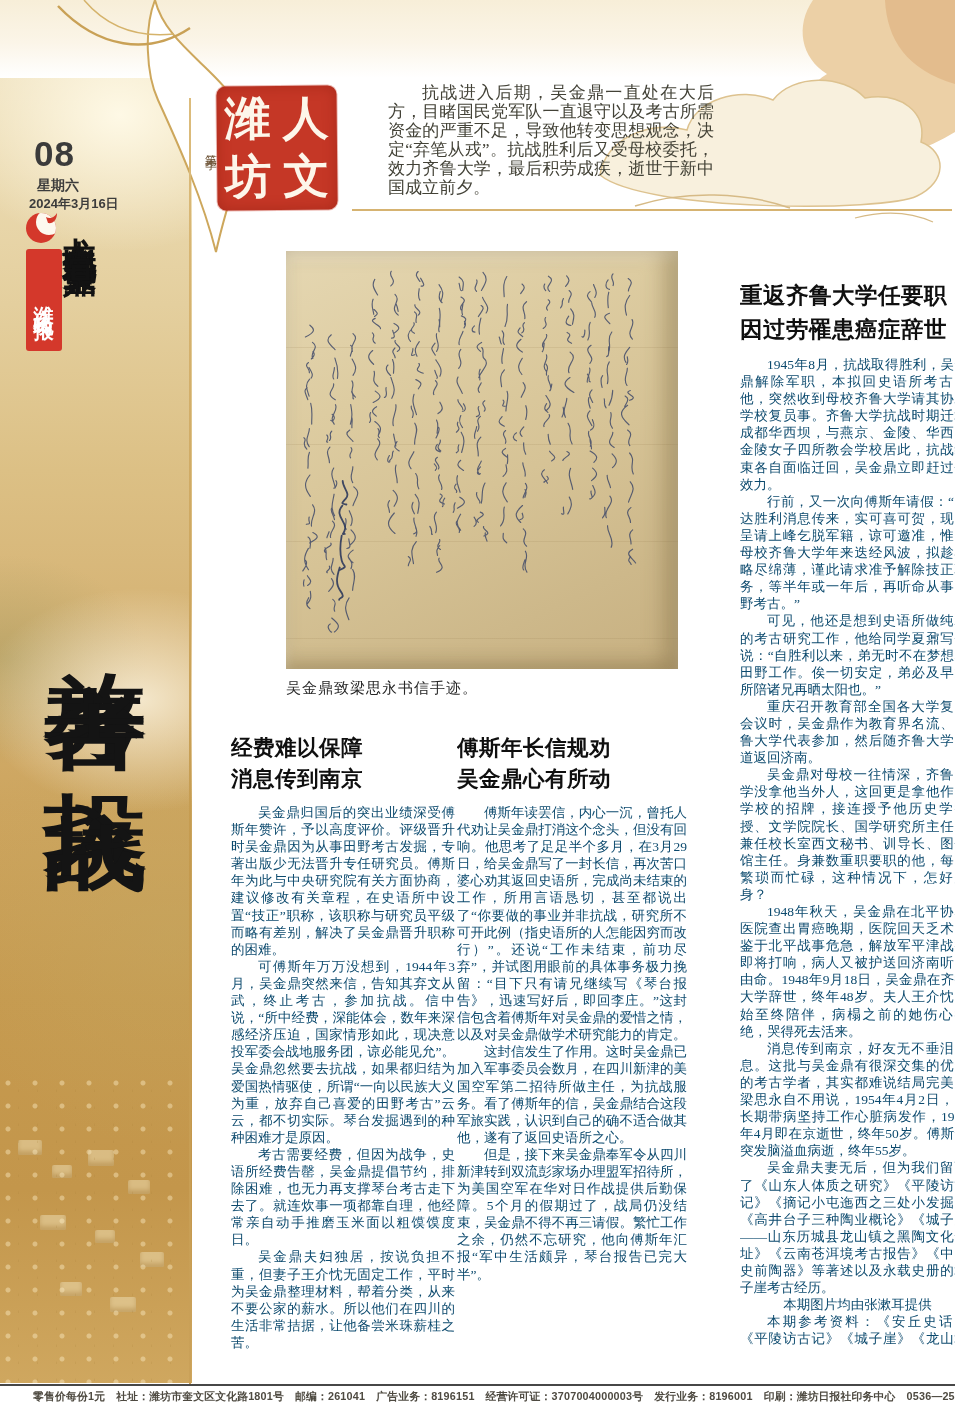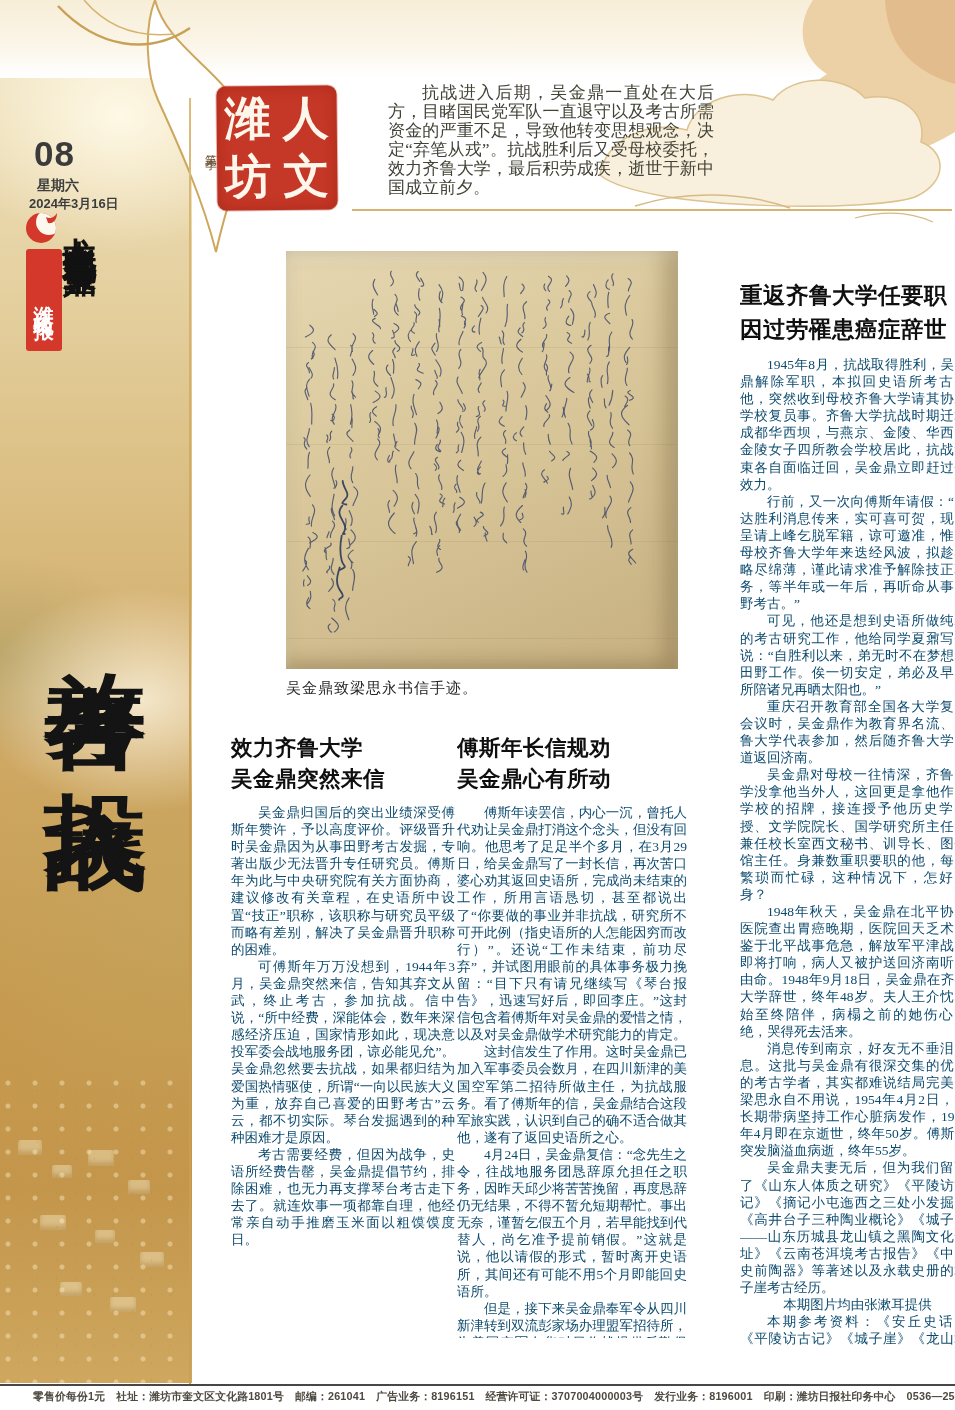--- a/index.html
+++ b/index.html
@@ -153,37 +153,37 @@
       <svg id="hand" width="392" height="418" viewBox="0 0 392 418" style="position:absolute;inset:0;">
           <path d="M342.2,27.5c6.9,4.3 0.2,7.5 0.2,12.4M343.7,44.5c-5.3,6.9 -5.3,11.8 -3.2,19.6M346.1,68.6c3.9,6.8 -6.9,11.7 0.3,19.5M343.7,96.4c-4.2,5.3 -7.6,9.0 -3.7,15.0m1.3,-5.5c0.7,5.1 1.2,5.7 -0.7,7.6M341.3,117.2c0.4,6.1 -4.9,10.4 -0.3,17.3M344.3,139.5c-9.0,3.4 10.8,5.9 -0.7,9.8m-4.5,-4.3c5.0,2.8 1.8,6.0 -0.4,10.5M341.6,154.3c-9.3,6.8 -7.2,11.7 1.4,19.5M341.6,179.0c7.9,5.5 -2.5,9.4 2.2,15.6M343.6,202.0c6.6,7.3 -0.5,12.5 3.7,20.9M344.3,230.8c6.2,7.1 0.6,12.2 -1.8,20.3M344.9,256.6c-7.3,5.2 -0.2,8.9 -0.4,14.8M346.6,278.9c-5.8,4.9 -1.1,8.4 -1.6,14.0M346.6,298.2c-8.9,4.8 -0.4,8.3 3.0,13.8m-5.0,-6.6c-3.7,5.2 -1.1,4.4 0.6,8.0M327.0,22.9c-4.1,4.1 2.2,7.0 0.1,11.7m-5.0,-5.7c-2.8,3.2 -3.3,8.8 1.4,9.5M322.8,41.2c-1.6,5.4 -1.3,9.2 -0.5,15.4M323.5,62.3c-9.2,3.6 -2.8,6.2 0.3,10.4M325.8,81.0c-5.8,7.3 0.2,12.5 -3.3,20.9m0.5,-6.4c-1.6,4.5 1.7,8.5 -2.3,10.1M323.3,110.9c-5.3,7.6 0.5,13.0 -1.9,21.7m-4.8,-7.9c-2.5,2.9 -1.6,7.7 -0.5,11.7M326.7,139.4c-0.1,5.2 -0.7,8.9 -3.7,14.9m-4.8,-6.4c1.1,3.4 -1.1,5.1 1.9,8.9M324.8,161.6c1.9,5.5 -3.7,9.4 1.6,15.6M326.8,181.4c0.7,5.2 -8.6,9.0 1.4,15.0M326.1,202.9c5.0,4.8 6.0,8.3 0.4,13.8M321.2,224.3c-0.5,4.3 2.4,7.4 3.3,12.4M323.9,245.1c6.0,7.5 -7.3,12.9 -3.6,21.5m-1.6,-10.3c0.4,4.7 0.8,7.1 -2.2,10.6M321.6,274.7c-0.9,7.6 7.3,13.0 3.6,21.6M307.5,33.5c1.4,4.5 4.6,7.8 1.3,13.0m-4.8,-5.9c-4.4,3.2 -2.5,6.1 1.4,10.3M305.7,51.7c-0.1,5.1 5.9,8.7 3.0,14.6M304.2,71.4c-3.3,6.1 1.6,10.5 -2.4,17.6m-3.0,-9.9c0.3,3.6 -1.1,8.7 -2.8,6.6M305.1,94.3c-9.9,6.3 5.9,10.8 -1.2,18.0M303.6,117.1c1.9,4.9 -3.1,8.4 -2.3,14.0m0.1,-8.0c3.7,4.2 0.1,7.8 2.9,7.7M306.0,138.8c-4.7,4.5 -1.6,7.6 0.7,12.7m-3.8,-5.0c-1.5,3.9 0.1,5.7 1.3,10.7M303.9,159.9c-5.4,5.1 -0.9,8.8 1.9,14.7m0.6,-6.0c0.2,2.0 4.4,6.7 -1.8,10.5M302.8,180.4c-2.1,5.2 5.0,8.9 1.5,14.8m-0.2,-7.4c-0.4,4.3 1.4,5.1 1.4,10.0M304.1,200.1c6.9,4.0 8.7,6.8 3.8,11.3M306.6,217.1c5.1,4.4 5.8,7.5 -1.1,12.5M306.7,234.6c2.2,4.6 4.9,8.0 -2.1,13.3m0.5,-7.9c-1.1,3.4 3.8,6.9 -1.4,7.9M280.6,24.8c3.7,3.7 2.7,6.4 -1.0,10.6M283.1,39.5c5.4,4.1 -1.1,7.1 -0.3,11.8m-5.4,-3.7c-2.7,5.4 0.7,5.0 -2.8,9.2M284.7,57.9c4.8,5.4 3.0,9.3 1.7,15.4m-3.7,-8.2c-4.3,6.0 -3.0,8.6 2.3,9.4M281.1,81.4c8.3,3.8 -5.9,6.6 4.4,10.9M284.1,101.1c9.3,7.2 -4.8,12.4 -1.1,20.6M284.0,126.5c-7.8,5.3 -6.3,9.0 3.9,15.0M280.8,147.4c0.1,6.6 -5.4,11.3 -1.4,18.9m-2.3,-10.1c1.3,5.1 0.3,7.4 -1.1,9.8M282.1,172.3c5.4,7.2 -1.3,12.4 4.0,20.7M280.9,200.5c7.2,3.2 -3.2,5.4 -4.1,9.0M284.6,217.3c-3.4,7.4 0.7,12.6 2.1,21.1M283.3,246.1c3.4,5.9 2.4,10.1 -1.5,16.8m-4.4,-6.8c-0.3,4.1 2.1,8.8 -1.8,6.6M262.4,25.2c9.2,5.3 -5.4,9.1 1.2,15.2m-4.9,-7.4c-1.6,3.1 -0.6,5.0 1.0,6.7M262.2,48.8c5.4,3.6 -5.2,6.2 -0.7,10.3M259.6,66.5c-2.9,3.8 4.3,6.6 -2.4,11.0M260.4,83.5c2.6,4.6 -7.1,7.8 -3.1,13.0m0.9,-4.5c-0.3,4.5 -0.7,7.7 -1.9,8.7M260.4,103.9c2.5,5.9 -6.1,10.0 0.1,16.7m-0.5,-7.4c4.0,5.0 -0.6,5.1 0.6,10.9M262.4,124.8c-1.9,4.3 2.9,7.4 2.3,12.4m1.1,-4.1c-0.7,5.1 -1.8,7.6 -2.0,6.3M259.9,144.5c2.9,5.1 7.6,8.8 0.7,14.7m-0.0,-6.5c-4.1,5.8 -0.3,7.1 1.3,8.6M263.1,163.6c3.3,4.2 -7.5,7.2 -5.1,12.0M262.2,183.4c-0.1,3.4 0.5,5.9 2.1,9.8M263.6,200.2c1.6,3.4 9.5,5.8 2.0,9.7M258.4,218.8c-6.8,4.7 0.6,8.0 3.1,13.4m-0.5,-6.8c4.6,4.5 -4.7,4.5 -2.8,6.1M236.0,33.0c4.5,3.4 1.2,5.8 -1.3,9.6M240.5,50.7c-7.3,5.9 -0.5,10.2 -1.7,17.0M238.4,71.7c-4.7,3.6 3.1,6.1 -2.6,10.2m-1.7,-5.0c-4.0,4.9 -1.7,4.8 2.6,8.8M235.0,88.3c-5.2,4.5 -6.7,7.7 1.3,12.8M236.3,107.3c-3.5,5.7 -5.9,9.7 -0.4,16.2M237.1,131.6c4.6,5.1 0.7,8.8 -1.9,14.7M239.8,154.7c1.7,4.8 1.4,8.3 -0.1,13.8M237.8,175.9c-2.6,3.3 -5.8,5.7 -1.8,9.5m-5.5,-3.6c-5.0,3.1 -3.4,6.5 0.0,8.0M237.7,191.9c-0.3,4.0 -0.3,6.8 2.0,11.3M236.8,211.7c0.0,4.7 3.4,8.0 2.3,13.4M239.4,232.4c4.0,5.1 -1.5,8.8 -2.3,14.6m1.9,-8.3c3.1,3.3 -1.5,8.7 0.2,7.2M236.5,254.5c-6.6,6.0 -9.2,10.2 -1.8,17.0m1.5,-9.3c1.4,4.1 1.5,5.7 -2.4,6.5M237.3,277.9c7.0,6.1 -4.3,10.4 3.3,17.3M239.4,300.2c4.5,7.4 -4.4,12.6 1.5,21.0m-2.0,-12.3c-1.6,4.5 -3.5,8.4 -1.1,10.1M220.8,25.5c-4.2,7.0 -3.0,12.1 -2.6,20.1M221.5,53.4c-1.4,7.7 1.7,13.2 -2.5,22.0M216.1,79.8c4.5,4.8 -1.8,8.2 2.2,13.7m-5.1,-7.5c1.1,2.6 1.2,5.9 2.1,6.9M217.5,97.5c-0.6,5.2 -2.6,8.9 -1.3,14.9M218.4,118.9c-5.4,5.9 -3.6,10.1 -2.8,16.8M221.1,140.4c2.3,6.8 -1.1,11.7 -1.2,19.5m-2.8,-10.8c3.4,2.6 -4.1,6.8 2.1,6.1M216.1,165.7c-3.0,3.3 -5.7,5.7 2.2,9.5M219.6,179.5c-5.9,4.5 2.5,7.7 -0.2,12.8M219.5,197.4c-5.8,3.2 -3.3,5.5 2.1,9.2m-0.0,-2.8c-0.2,3.5 0.6,4.6 -0.3,8.8M220.0,213.7c0.4,4.1 2.6,7.0 -2.9,11.7M220.1,231.8c-5.0,6.7 -4.1,11.5 1.2,19.1M218.3,256.1c-2.1,6.6 2.7,11.3 -3.7,18.8M217.3,282.4c0.0,3.3 -1.6,5.6 3.4,9.4M197.0,21.4c5.7,6.3 2.5,10.9 -1.6,18.1m-4.7,-10.6c2.2,4.7 -4.9,7.4 -0.2,11.4M196.5,46.4c2.0,5.5 8.0,9.3 3.6,15.6m-5.0,-7.4c4.8,2.4 0.1,5.8 -2.7,11.0M194.9,67.1c-1.4,5.6 -2.8,9.6 -1.4,16.0m-5.1,-8.2c-3.2,2.9 -2.9,6.2 0.6,6.2M195.6,91.4c-6.0,3.2 -5.6,5.4 -1.1,9.0m1.3,-3.9c2.8,2.8 0.2,5.3 1.4,9.5M197.2,106.5c8.3,7.0 -2.1,12.1 -4.4,20.1m1.3,-8.3c-2.5,5.7 0.3,5.2 -0.3,10.7M195.2,131.9c-1.2,3.3 -5.2,5.7 -1.9,9.5M198.8,149.7c-5.8,3.7 3.6,6.3 -0.6,10.5m-5.4,-4.6c-2.9,2.4 4.7,8.6 -2.4,10.0M194.4,165.4c-6.6,5.2 1.9,8.9 -2.9,14.8m-0.8,-4.7c-0.7,5.6 -3.4,7.7 -1.8,11.9M194.8,186.2c-6.8,6.6 -1.8,11.2 -2.6,18.7M195.3,210.1c-1.6,4.7 -6.6,8.0 -1.7,13.3m0.8,-7.5c-3.6,3.6 -4.3,8.7 0.0,6.8M199.0,232.0c-4.3,7.0 -1.7,12.1 -3.7,20.1m-4.5,-10.6c-2.0,5.3 4.8,8.3 2.9,10.4M194.3,261.1c9.7,3.6 -7.7,6.1 -2.0,10.2m-4.2,-5.1c2.7,3.7 3.1,6.9 -0.0,9.2M197.6,275.6c-2.0,3.3 10.3,5.7 0.3,9.4m1.4,-3.2c-0.6,3.7 0.7,5.1 1.7,8.3M173.1,26.0c6.5,4.6 3.6,8.0 3.6,13.3m-3.6,-6.9c1.2,4.4 0.8,7.5 2.4,7.3M175.0,46.1c9.1,4.5 -3.8,7.7 0.2,12.8m1.8,-6.6c-0.4,5.4 -2.0,7.6 -0.5,11.3M175.4,64.9c9.0,3.4 0.7,5.8 3.8,9.6m-0.8,-4.2c2.7,2.7 0.2,5.3 -0.4,6.7M177.0,80.3c-1.3,4.7 -5.2,8.0 -3.8,13.4M174.8,98.3c-6.1,6.6 4.4,11.4 -2.1,19.0M172.0,126.0c-3.1,5.7 1.9,9.8 4.3,16.4M172.0,148.7c-0.9,3.4 4.6,5.9 4.9,9.8m0.6,-5.7c3.6,5.1 1.0,7.9 -1.1,7.4M174.8,164.6c-1.9,4.2 -2.0,7.2 1.7,12.0m-4.7,-5.4c-2.3,5.4 4.7,4.7 -1.4,10.0M175.2,181.3c4.4,7.1 2.6,12.1 0.4,20.2m-2.8,-7.6c-2.4,5.8 2.2,4.9 -2.5,7.9M174.7,209.3c-4.2,3.6 -4.0,6.1 2.8,10.2M171.5,224.7c-2.2,5.8 0.8,10.0 2.6,16.6m-4.0,-8.1c-4.7,5.2 2.6,5.3 0.3,8.1M173.8,246.2c6.7,3.8 6.2,6.6 -2.4,11.0m-2.3,-5.4c-2.7,5.2 0.7,6.3 -1.9,9.5M174.6,263.2c-3.3,5.6 -5.7,9.6 -0.0,16.0m-3.2,-9.5c-4.6,4.0 4.1,6.4 1.8,11.7M153.0,33.6c4.3,5.7 4.8,9.9 2.0,16.4m-0.7,-9.5c-0.7,2.1 -3.0,7.3 1.8,11.2M153.3,57.4c2.0,6.4 -0.1,10.9 0.4,18.2m-0.7,-6.7c1.9,4.5 -1.6,8.7 0.2,11.8M150.6,82.7c-1.7,6.2 4.9,10.6 -0.0,17.7m-1.6,-8.2c-4.4,5.5 -4.3,5.1 0.3,11.9M149.8,108.9c3.9,5.7 7.1,9.8 4.1,16.3m-5.1,-5.9c1.4,5.5 3.7,7.0 2.1,8.0M149.5,129.7c5.4,4.9 -4.3,8.3 -1.7,13.9M153.9,151.2c2.0,4.0 5.0,6.9 -1.9,11.4M150.5,169.0c2.5,4.6 0.9,7.9 0.6,13.1m1.5,-5.7c2.0,2.8 -1.1,6.8 -2.6,10.6M154.2,189.0c1.5,3.9 -6.0,6.6 0.6,11.0m-3.5,-6.6c-2.4,2.9 -2.7,5.8 2.9,7.5M151.4,206.3c-6.3,4.1 4.4,7.0 1.0,11.7m-4.1,-5.1c4.8,5.1 1.2,5.0 1.0,6.6M153.5,223.9c-3.9,5.1 4.3,8.7 2.1,14.6M154.2,243.0c7.0,3.5 -7.6,6.0 4.3,10.0m0.2,-5.8c-4.0,5.0 -0.2,7.7 -2.3,8.4M150.4,261.1c-5.8,7.2 2.8,12.3 -0.7,20.5m-5.9,-6.2c3.8,5.4 0.3,8.7 2.6,7.8M153.6,288.5c1.7,3.5 -5.5,6.0 0.8,10.0m-0.7,-4.0c-4.3,5.4 -2.6,5.9 -2.2,10.0M153.1,307.2c-2.9,4.9 10.0,8.4 -2.5,14.1M132.1,20.5c-3.6,3.5 -0.9,5.9 1.8,9.9m0.7,-3.2c3.3,5.7 4.7,7.8 0.5,7.9M133.2,37.7c-0.2,4.0 -2.0,6.8 0.7,11.4M128.9,53.8c-1.4,3.6 8.7,6.2 3.3,10.3m-3.6,-3.2c4.6,2.6 0.3,5.8 1.6,10.6M127.9,71.8c2.6,3.7 -7.3,6.3 0.5,10.5m-2.9,-3.9c-3.2,2.4 -4.9,7.9 -1.0,11.9M133.3,90.6c-3.7,5.1 -5.6,8.8 -2.3,14.6m-4.1,-7.7c0.3,5.1 -4.3,8.5 1.9,6.2M132.9,112.5c3.6,3.4 -8.3,5.8 4.4,9.7M129.9,128.6c7.3,3.2 5.4,5.5 2.4,9.2M128.0,143.4c-2.5,7.1 -0.0,12.1 2.5,20.2m-5.2,-8.5c-0.9,4.6 4.1,4.4 1.1,11.4M128.8,172.2c4.8,7.3 -0.9,12.6 -0.1,20.9M127.9,200.7c-2.6,6.0 -8.2,10.2 -2.9,17.0M129.7,222.5c4.3,5.3 -0.5,9.2 3.1,15.3M129.2,243.4c5.6,6.6 3.9,11.3 2.5,18.9m-4.7,-11.0c-0.9,2.9 -2.5,4.3 1.4,11.5M128.0,267.0c-1.6,6.4 5.6,11.0 2.0,18.3m-0.4,-8.5c1.7,3.0 1.5,5.1 -1.9,6.1M130.3,290.7c-6.8,7.7 -4.2,13.1 -2.8,21.9m-5.2,-7.1c4.7,3.2 0.2,5.1 -0.0,9.2M105.2,20.3c-3.6,5.1 6.9,8.8 -0.4,14.6M109.0,43.3c7.3,7.3 -7.0,12.5 3.2,20.8m-2.3,-11.6c2.1,4.5 2.0,7.4 2.3,7.8M108.0,72.4c6.9,3.5 5.8,6.0 -0.3,10.0m-1.0,-3.1c0.7,3.7 3.9,8.0 -1.2,7.8M109.2,89.5c-2.5,3.8 9.5,6.5 2.1,10.9m-2.4,-3.4c-4.4,5.1 -0.6,4.4 0.3,9.8M106.5,108.5c2.3,4.8 1.2,8.2 1.0,13.7m-5.5,-8.2c-3.3,2.6 -1.2,7.3 2.5,10.5M104.9,126.4c2.2,7.3 5.7,12.5 0.9,20.9m-5.7,-10.7c-1.0,3.0 2.5,8.4 -1.7,9.9M109.8,153.7c1.6,7.4 -4.7,12.6 -2.5,21.0M107.6,183.1c0.5,4.1 1.9,7.1 2.2,11.8m1.2,-4.4c-2.3,4.8 -4.3,5.3 2.2,9.4M107.3,200.2c-2.4,3.3 1.4,5.7 -3.7,9.5m-0.2,-5.2c-3.4,5.4 -0.7,7.8 0.5,6.2M110.0,214.1c-2.2,6.1 1.4,10.5 1.2,17.6M107.1,239.3c6.1,5.6 5.0,9.6 1.0,16.0m-4.6,-5.6c-4.0,4.5 -0.0,6.5 0.0,11.6M108.3,262.0c-6.3,7.2 -9.3,12.3 0.7,20.5M88.8,28.4c-3.4,5.5 -0.9,9.4 2.8,15.6M87.1,48.2c-2.4,5.3 -0.3,9.1 0.7,15.1m0.3,-4.8c4.6,4.4 3.7,4.7 0.4,6.9M89.2,67.4c-8.5,3.6 5.7,6.1 5.3,10.2M86.4,81.9c4.5,3.6 -3.2,6.2 2.8,10.3M86.7,99.5c-5.7,4.8 -5.2,8.3 0.9,13.8M88.1,120.3c1.9,5.2 -3.9,9.0 3.7,15.0M89.3,140.1c5.7,4.0 7.6,6.8 -2.1,11.4M90.6,155.7c-5.4,3.3 -5.4,5.6 -0.3,9.4m-5.7,-3.6c-2.6,4.2 2.1,6.8 -1.0,9.9M88.8,170.5c6.1,4.5 7.2,7.7 3.9,12.9m-0.7,-5.7c3.4,3.8 -2.0,7.1 1.3,8.9M91.7,187.8c7.4,7.3 -8.3,12.6 -0.4,21.0M67.0,82.6c7.5,6.2 -4.5,10.6 -0.5,17.7m-1.9,-6.0c4.2,2.5 -0.2,8.1 -0.2,10.8M66.1,108.0c3.2,5.7 5.6,9.8 0.9,16.3M65.9,129.9c3.9,5.7 -4.0,9.7 3.5,16.2m-3.8,-5.3c3.0,5.1 0.2,6.5 2.0,7.1M64.7,153.5c1.2,6.9 2.1,11.8 -0.3,19.6m1.5,-6.5c0.8,2.9 -0.2,4.3 -0.0,10.1M63.8,179.0c-6.3,4.0 -0.9,6.8 3.2,11.3M65.0,196.6c3.5,3.6 -3.5,6.1 -0.4,10.2M66.8,215.7c0.4,5.6 -4.1,9.6 -0.1,15.9M67.8,235.9c8.3,6.6 1.1,11.3 -0.8,18.8M63.2,259.7c2.4,5.2 4.4,8.9 1.7,14.9m-5.3,-6.9c1.9,4.0 -2.2,8.9 0.7,10.5M65.0,278.9c5.2,5.3 6.6,9.0 -0.9,15.1m-1.3,-6.2c0.3,5.6 3.3,8.9 -2.0,9.7M67.1,299.1c-6.1,4.4 -7.0,7.5 -0.1,12.5m-4.6,-5.6c3.2,5.2 4.5,6.2 2.6,11.7M66.7,318.5c4.2,7.3 0.2,12.5 -0.1,20.8M63.1,346.9c-5.5,7.6 -3.7,13.1 -0.2,21.8M45.3,83.8c-6.6,5.2 -2.3,8.9 3.8,14.8M48.9,107.1c2.6,7.1 3.8,12.2 2.5,20.4m-3.0,-11.0c0.1,4.6 -3.0,8.3 -0.7,11.5M47.6,132.9c1.4,5.6 -9.7,9.5 1.7,15.9M49.5,153.7c3.2,6.8 -7.6,11.7 -1.3,19.5m-2.1,-9.9c4.5,2.7 0.9,8.1 -1.3,6.1M45.7,180.2c-3.9,3.2 1.2,5.6 -2.2,9.3m-2.7,-5.5c3.5,3.3 -2.4,7.2 0.9,7.1M43.9,196.1c-5.3,5.5 -0.2,9.4 -0.5,15.6M47.7,217.0c-4.5,7.0 0.4,11.9 1.5,19.9m0.7,-7.3c2.2,2.5 -0.4,8.1 -2.1,7.5M48.1,243.2c-1.2,7.6 -4.1,13.0 0.5,21.6m-3.0,-7.6c-1.6,2.9 1.8,6.0 2.9,11.5M46.5,270.2c6.2,5.7 -3.9,9.8 -1.9,16.3m-1.5,-5.8c-1.8,4.9 -2.1,5.1 -2.2,6.1M44.8,292.2c2.8,3.3 -10.7,5.7 -4.9,9.5m-0.9,-5.0c2.6,4.6 -0.1,7.1 1.7,11.9M47.1,307.3c0.5,5.6 -5.0,9.6 0.9,16.0m-4.7,-8.2c2.4,3.5 -4.7,5.3 -2.0,6.6M45.5,327.7c3.5,4.4 2.1,7.5 -2.8,12.6M46.8,348.4c5.7,4.1 -0.7,7.1 1.9,11.8M45.7,367.0c5.8,4.9 10.2,8.4 2.7,14.0m-4.2,-8.1c-4.8,2.3 0.6,8.8 1.4,8.1M23.9,74.2c5.3,4.1 5.3,7.0 -4.5,11.7M26.5,91.4c7.9,5.6 -3.4,9.6 0.3,16.0m-0.0,-6.6c4.3,3.0 -2.9,7.9 -1.2,7.1M22.5,111.5c-5.3,3.6 1.9,6.2 0.8,10.3m-0.3,-5.3c3.3,5.5 4.4,7.9 2.1,10.7M23.6,128.2c-5.3,5.9 -2.5,10.2 -0.5,17.0m-1.9,-8.4c-3.9,2.7 -1.9,4.5 0.6,11.8M24.7,152.4c2.1,7.2 0.9,12.4 1.0,20.7M23.4,177.6c0.0,6.3 -5.6,10.9 -0.2,18.1m-5.3,-9.0c4.3,2.4 -3.5,4.9 2.9,11.5M23.4,201.4c-2.4,5.5 -0.7,9.4 -1.5,15.7M23.9,224.0c-6.0,7.5 -5.8,12.8 0.4,21.4M26.6,253.8c5.6,7.5 -2.5,12.9 -1.1,21.4m-2.3,-9.2c-1.6,5.2 3.3,6.9 -2.9,7.3M26.9,281.6c7.1,3.6 5.0,6.2 -3.3,10.4m-1.6,-6.0c4.0,2.1 2.4,7.2 1.9,11.3M22.4,297.4c-4.4,7.5 -5.6,12.8 0.1,21.3m-3.0,-9.3c3.3,2.9 -1.0,7.8 -2.7,10.5M21.4,324.7c1.8,3.4 6.3,5.8 0.2,9.7m-3.5,-5.6c-1.1,3.6 -0.4,5.5 -0.2,6.3M24.3,340.3c0.4,4.2 1.7,7.2 -2.6,12.0m1.0,-5.6c-1.7,2.7 -4.2,7.3 1.2,10.9" fill="none" stroke="#3a4568" stroke-width="1.15" stroke-linecap="round" opacity="0.82"></path>
           <path d="M56.7,230.0c-0.0,7.0 8.1,12.3 3.1,17.6s-4.4,5.0 0.6,5.9M56.4,254.6c-8.5,9.2 4.1,16.2 2.7,23.1s-4.1,5.2 -0.3,5.2M55.7,284.7c-1.9,9.9 -1.9,17.4 0.0,24.8s7.3,5.0 -2.6,9.7M53.7,316.5c-3.0,9.5 -4.5,16.7 1.0,23.9s-1.6,5.8 -1.6,8.4" fill="none" stroke="#2e3a5c" stroke-width="1.8" stroke-linecap="round" opacity="0.9"></path>
         </svg>
     </div>
   </div>
   <div class="caption">吴金鼎致梁思永书信手迹。</div>
 
   <div class="col col1">
     <h3>
-      <span>效力齐鲁大学</span><br>
-      <span>吴金鼎突然来信</span>
+      <span>经费难以保障</span><br>
+      <span>消息传到南京</span>
     </h3>
     <p>吴金鼎归国后的突出业绩深受傅斯年赞许，予以高度评价。评级晋升时吴金鼎因为从事田野考古发掘，专著出版少无法晋升专任研究员。傅斯年为此与中央研究院有关方面协商，建议修改有关章程，在史语所中设置“技正”职称，该职称与研究员平级而略有差别，解决了吴金鼎晋升职称的困难。</p>
     <p>可傅斯年万万没想到，1944年3月，吴金鼎突然来信，告知其弃文从武，终止考古，参加抗战。信中说，“所中经费，深能体会，数年来深感经济压迫，国家情形如此，现决意投军委会战地服务团，谅必能见允”。吴金鼎忽然要去抗战，如果都归结为爱国热情驱使，所谓“一向以民族大义为重，放弃自己喜爱的田野考古”云云，都不切实际。琴台发掘遇到的种种困难才是原因。</p>
     <p>考古需要经费，但因为战争，史语所经费告罄，吴金鼎提倡节约，排除困难，也无力再支撑琴台考古走下去了。就连炊事一项都靠自理，他经常亲自动手推磨玉米面以粗馍馍度日。</p>
+    <p>吴金鼎夫妇独居，按说负担不重，但妻子王介忱无固定工作，平时为吴金鼎整理材料，帮着分类，从来不要公家的薪水。所以他们在四川的生活非常拮据，让他备尝米珠薪桂之苦。</p>
 
   </div>
 
   <div class="col col2">
     <h3>
       <span>傅斯年长信规劝</span><br>
       <span>吴金鼎心有所动</span>
     </h3>
     <p>傅斯年读罢信，内心一沉，曾托人代劝让吴金鼎打消这个念头，但没有回响。他思考了足足半个多月，在3月29日，给吴金鼎写了一封长信，再次苦口婆心劝其返回史语所，完成尚未结束的工作，所用言语恳切，甚至都说出了“你要做的事业并非抗战，研究所不可开此例（指史语所的人怎能因穷而改行）”。还说“工作未结束，前功尽弃”，并试图用眼前的具体事务极力挽留：“目下只有请兄继续写《琴台报告》，迅速写好后，即回李庄。”这封信包含着傅斯年对吴金鼎的爱惜之情，以及对吴金鼎做学术研究能力的肯定。</p>
     <p>这封信发生了作用。这时吴金鼎已加入军事委员会数月，在四川新津的美国空军第二招待所做主任，为抗战服务。看了傅斯年的信，吴金鼎结合这段军旅实践，认识到自己的确不适合做其他，遂有了返回史语所之心。</p>
-    <p>4月24日，吴金鼎复信：“念先生之令，往战地服务团恳辞原允担任之职务，因昨天邱少将苦苦挽留，再度恳辞仍无结果，不得不暂允短期帮忙。事出无奈，谨暂乞假五个月，若早能找到代替人，尚乞准予提前销假。”这就是说，他以请假的形式，暂时离开史语所，其间还有可能不用5个月即能回史语所。</p>
     <p>但是，接下来吴金鼎奉军令从四川新津转到双流彭家场办理盟军招待所，为美国空军在华对日作战提供后勤保障。5个月的假期过了，战局仍没结束，吴金鼎不得不再三请假。繁忙工作之余，仍然不忘研究，他向傅斯年汇报“军中生活颇异，琴台报告已完大半”。</p>
   </div>
 
   <div class="col col3">
     <h3>
       <span>重返齐鲁大学任要职</span><br>
       <span>因过劳罹患癌症辞世</span>
     </h3>
     <p>1945年8月，抗战取得胜利，吴金鼎解除军职，本拟回史语所考古的他，突然收到母校齐鲁大学请其协助学校复员事。齐鲁大学抗战时期迁址成都华西坝，与燕京、金陵、华西、金陵女子四所教会学校居此，抗战结束各自面临迁回，吴金鼎立即赶过去效力。</p>
     <p>行前，又一次向傅斯年请假：“函达胜利消息传来，实可喜可贺，现已呈请上峰乞脱军籍，谅可邀准，惟以母校齐鲁大学年来迭经风波，拟趁机略尽绵薄，谨此请求准予解除技正职务，等半年或一年后，再听命从事田野考古。”</p>

